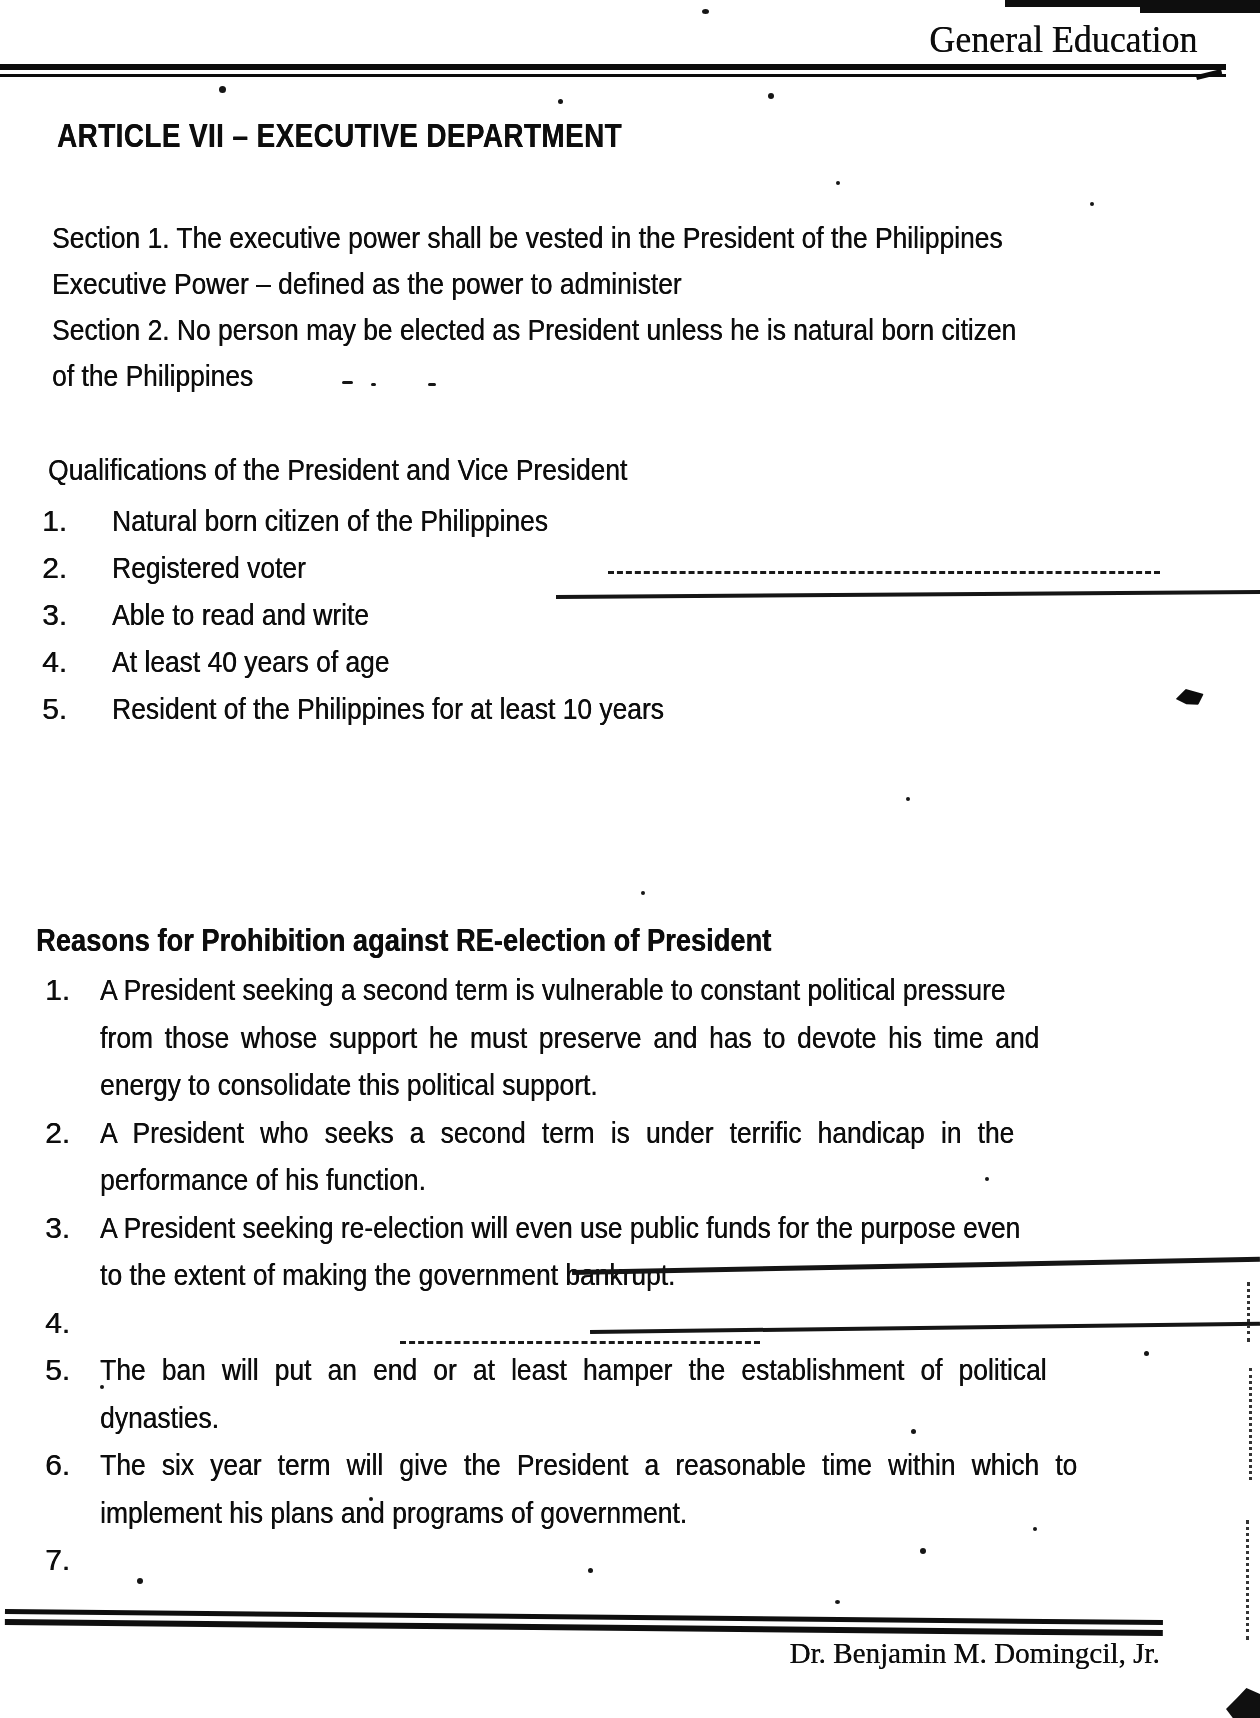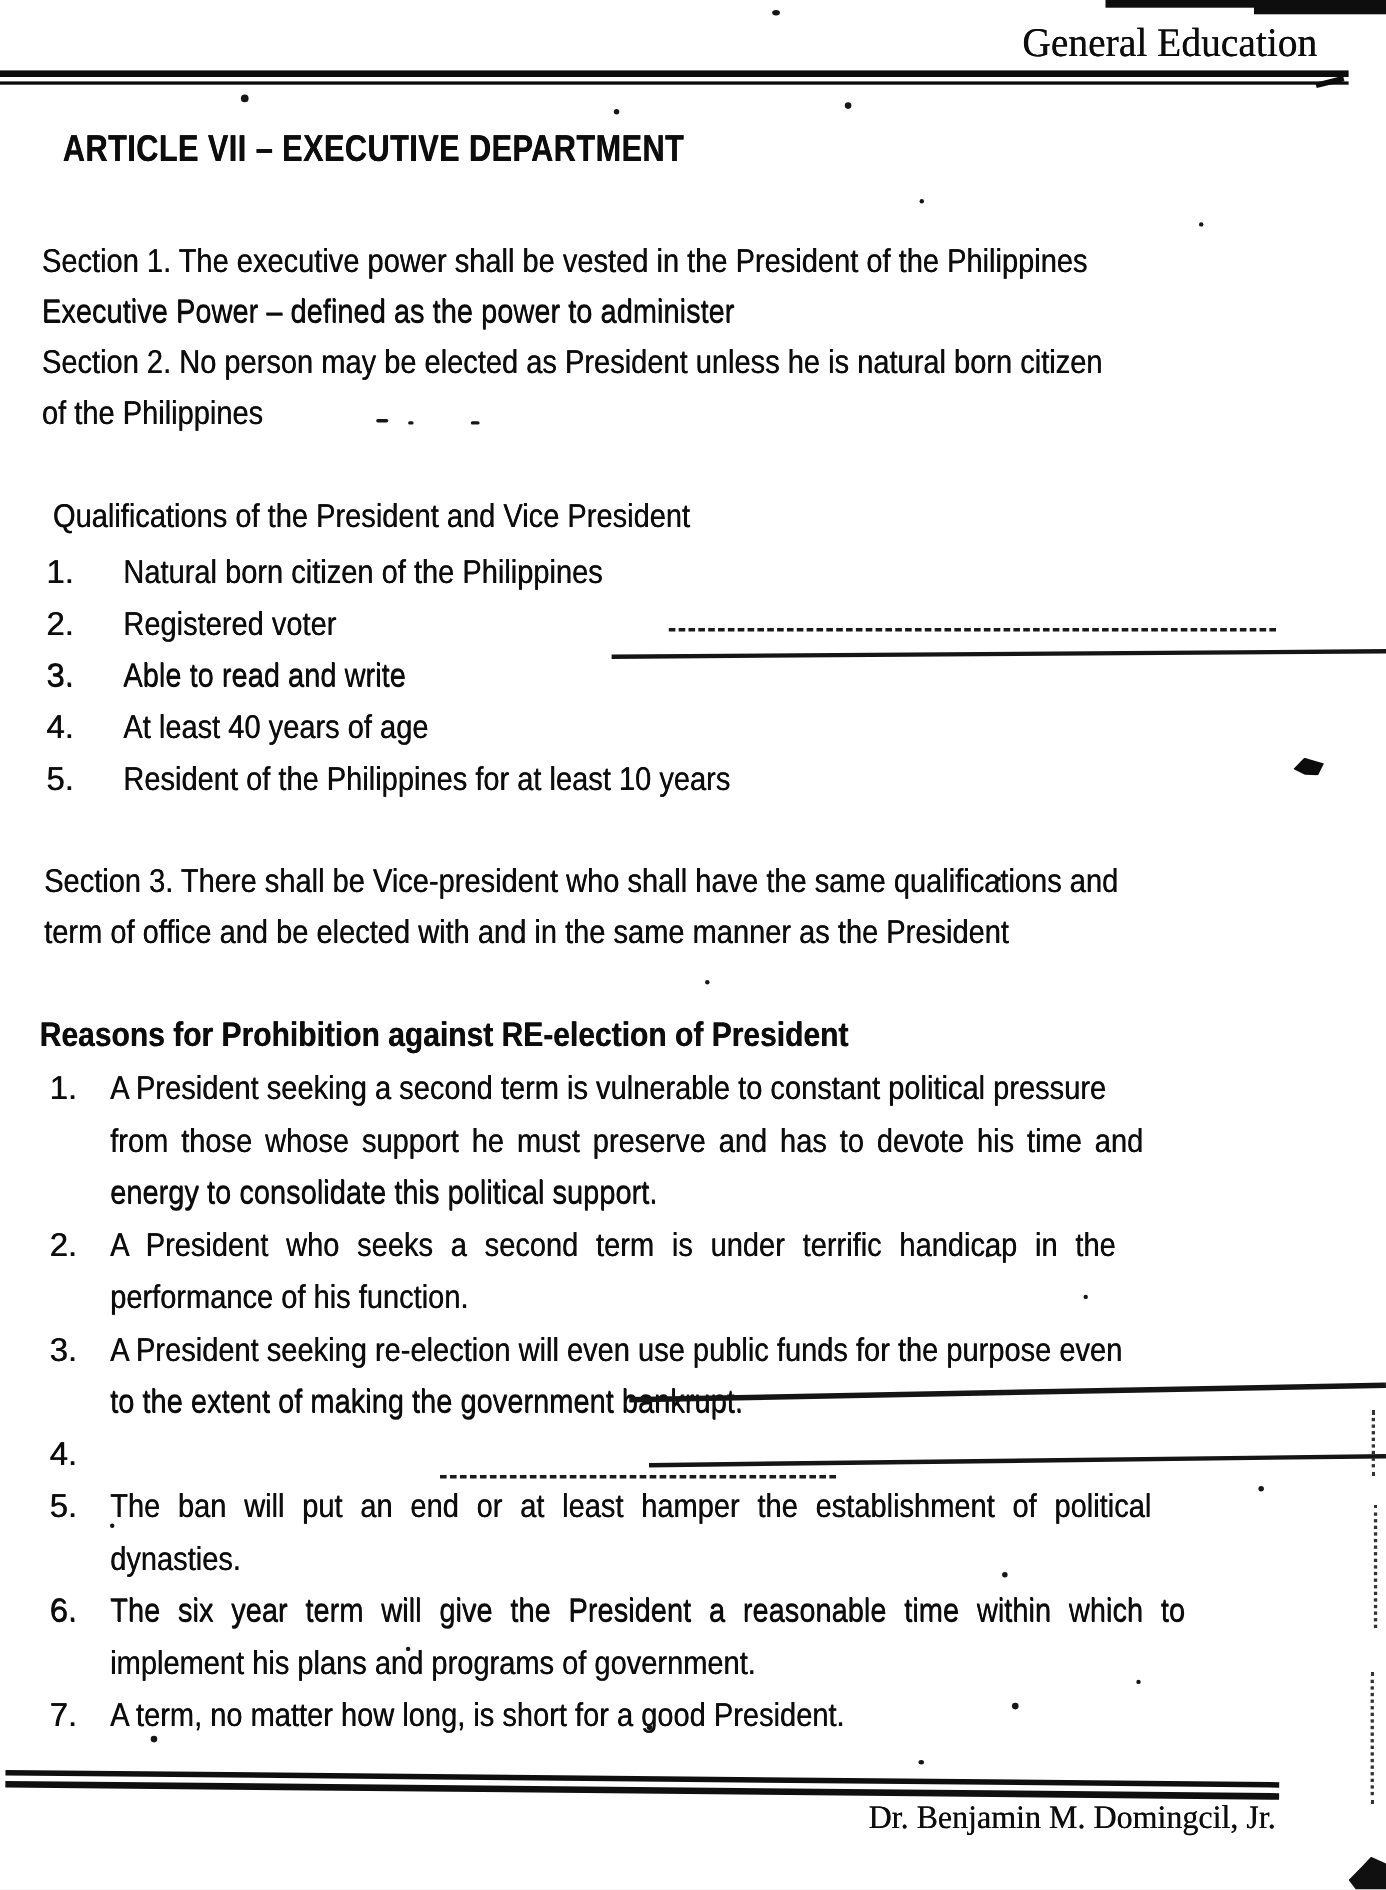--- a/index.html
+++ b/index.html
@@ -87,21 +87,21 @@
 
 <div class="page">
 
   <div class="abs hdr serif">General Education</div>
 
   <div class="abs rule-top"></div>
   <div class="abs rule-top-tick"></div>
 
   <div class="abs title ln">ARTICLE VII – EXECUTIVE DEPARTMENT</div>
 
-  <div class="abs block" style="left:38px;top:215px;line-height:46px;">
+  <div class="abs block" style="left:52px;top:215px;line-height:46px;">
     <div class="ln">Section 1. The executive power shall be vested in the President of the Philippines</div>
     <div class="ln">Executive Power – defined as the power to administer</div>
     <div class="ln">Section 2. No person may be elected as President unless he is natural born citizen</div>
     <div class="ln">of the Philippines</div>
   </div>
 
   <div class="abs block ln h" style="left:48px;top:449px;line-height:42px;">Qualifications of the President and Vice President</div>
 
   <div class="abs block" style="left:42px;top:497px;line-height:47px;">
     <div class="li">
@@ -119,24 +119,20 @@
     <div class="li">
       <span class="num" style="width:70px;">4.</span>
       <span class="ln">At least 40 years of age</span>
     </div>
     <div class="li">
       <span class="num" style="width:70px;">5.</span>
       <span class="ln">Resident of the Philippines for at least 10 years</span>
     </div>
   </div>
 
-  <div class="abs block" style="left:40px;top:779px;line-height:46px;">
-    <div class="ln">Section 3. There shall be Vice-president who shall have the same qualifications and</div>
-    <div class="ln">term of office and be elected with and in the same manner as the President</div>
-  </div>
 
   <div class="abs block ln hb" style="left:36px;top:920px;line-height:42px;font-size:31px;">Reasons for Prohibition against RE-election of President</div>
 
   <div class="abs block" style="left:45px;top:966px;line-height:47.5px;">
     <div class="li">
       <span class="num" style="width:55px;">1.</span>
       <div>
         <div class="ln">A President seeking a second term is vulnerable to constant political pressure</div>
         <div class="ln ws1">from those whose support he must preserve and has to devote his time and</div>
         <div class="ln">energy to consolidate this political support.</div>
@@ -168,23 +164,20 @@
     </div>
     <div class="li">
       <span class="num" style="width:55px;">6.</span>
       <div>
         <div class="ln ws2">The six year term will give the President a reasonable time within which to</div>
         <div class="ln">implement his plans and programs of government.</div>
       </div>
     </div>
     <div class="li">
       <span class="num" style="width:55px;">7.</span>
-      <div>
-        <div class="ln">A term, no matter how long, is short for a good President.</div>
-      </div>
     </div>
   </div>
 
   <div class="abs rule-bottom"></div>
 
   <div class="abs ftr serif">Dr. Benjamin M. Domingcil, Jr.</div>
 
   <div class="art band" style="left:1005px;top:0;width:255px;height:7px;"></div>
   <div class="art band" style="left:1140px;top:0;width:120px;height:13px;"></div>
 

